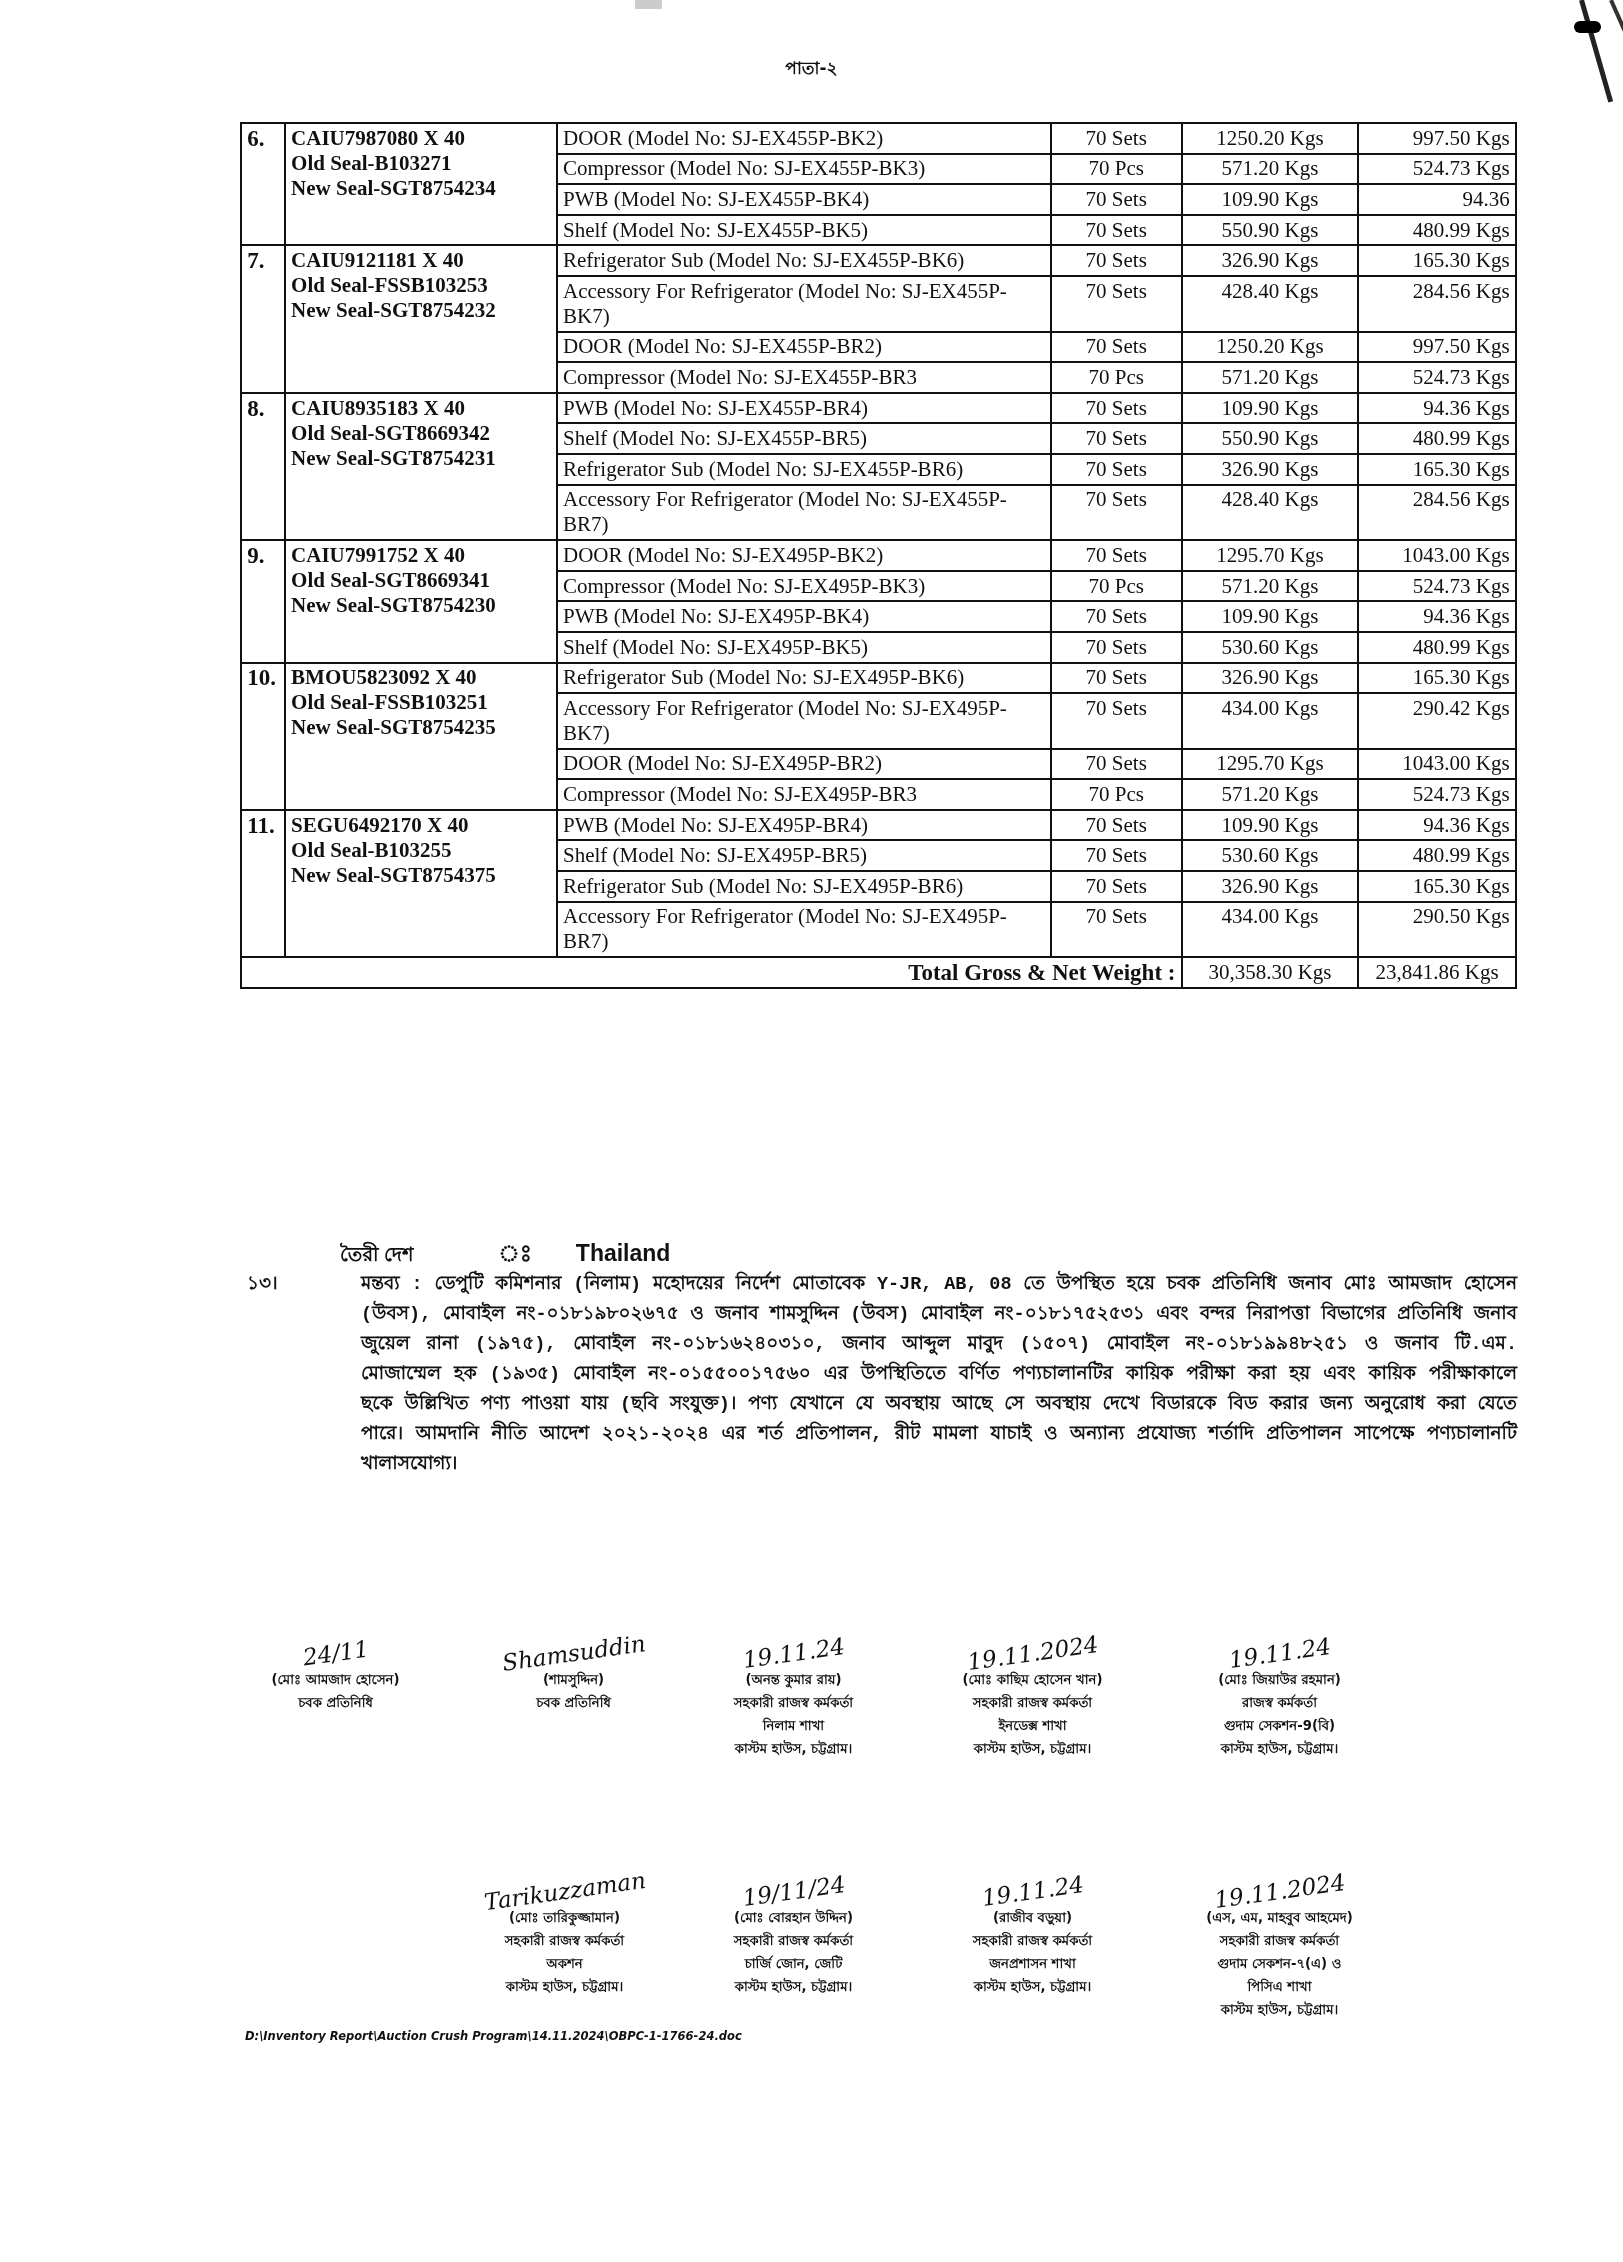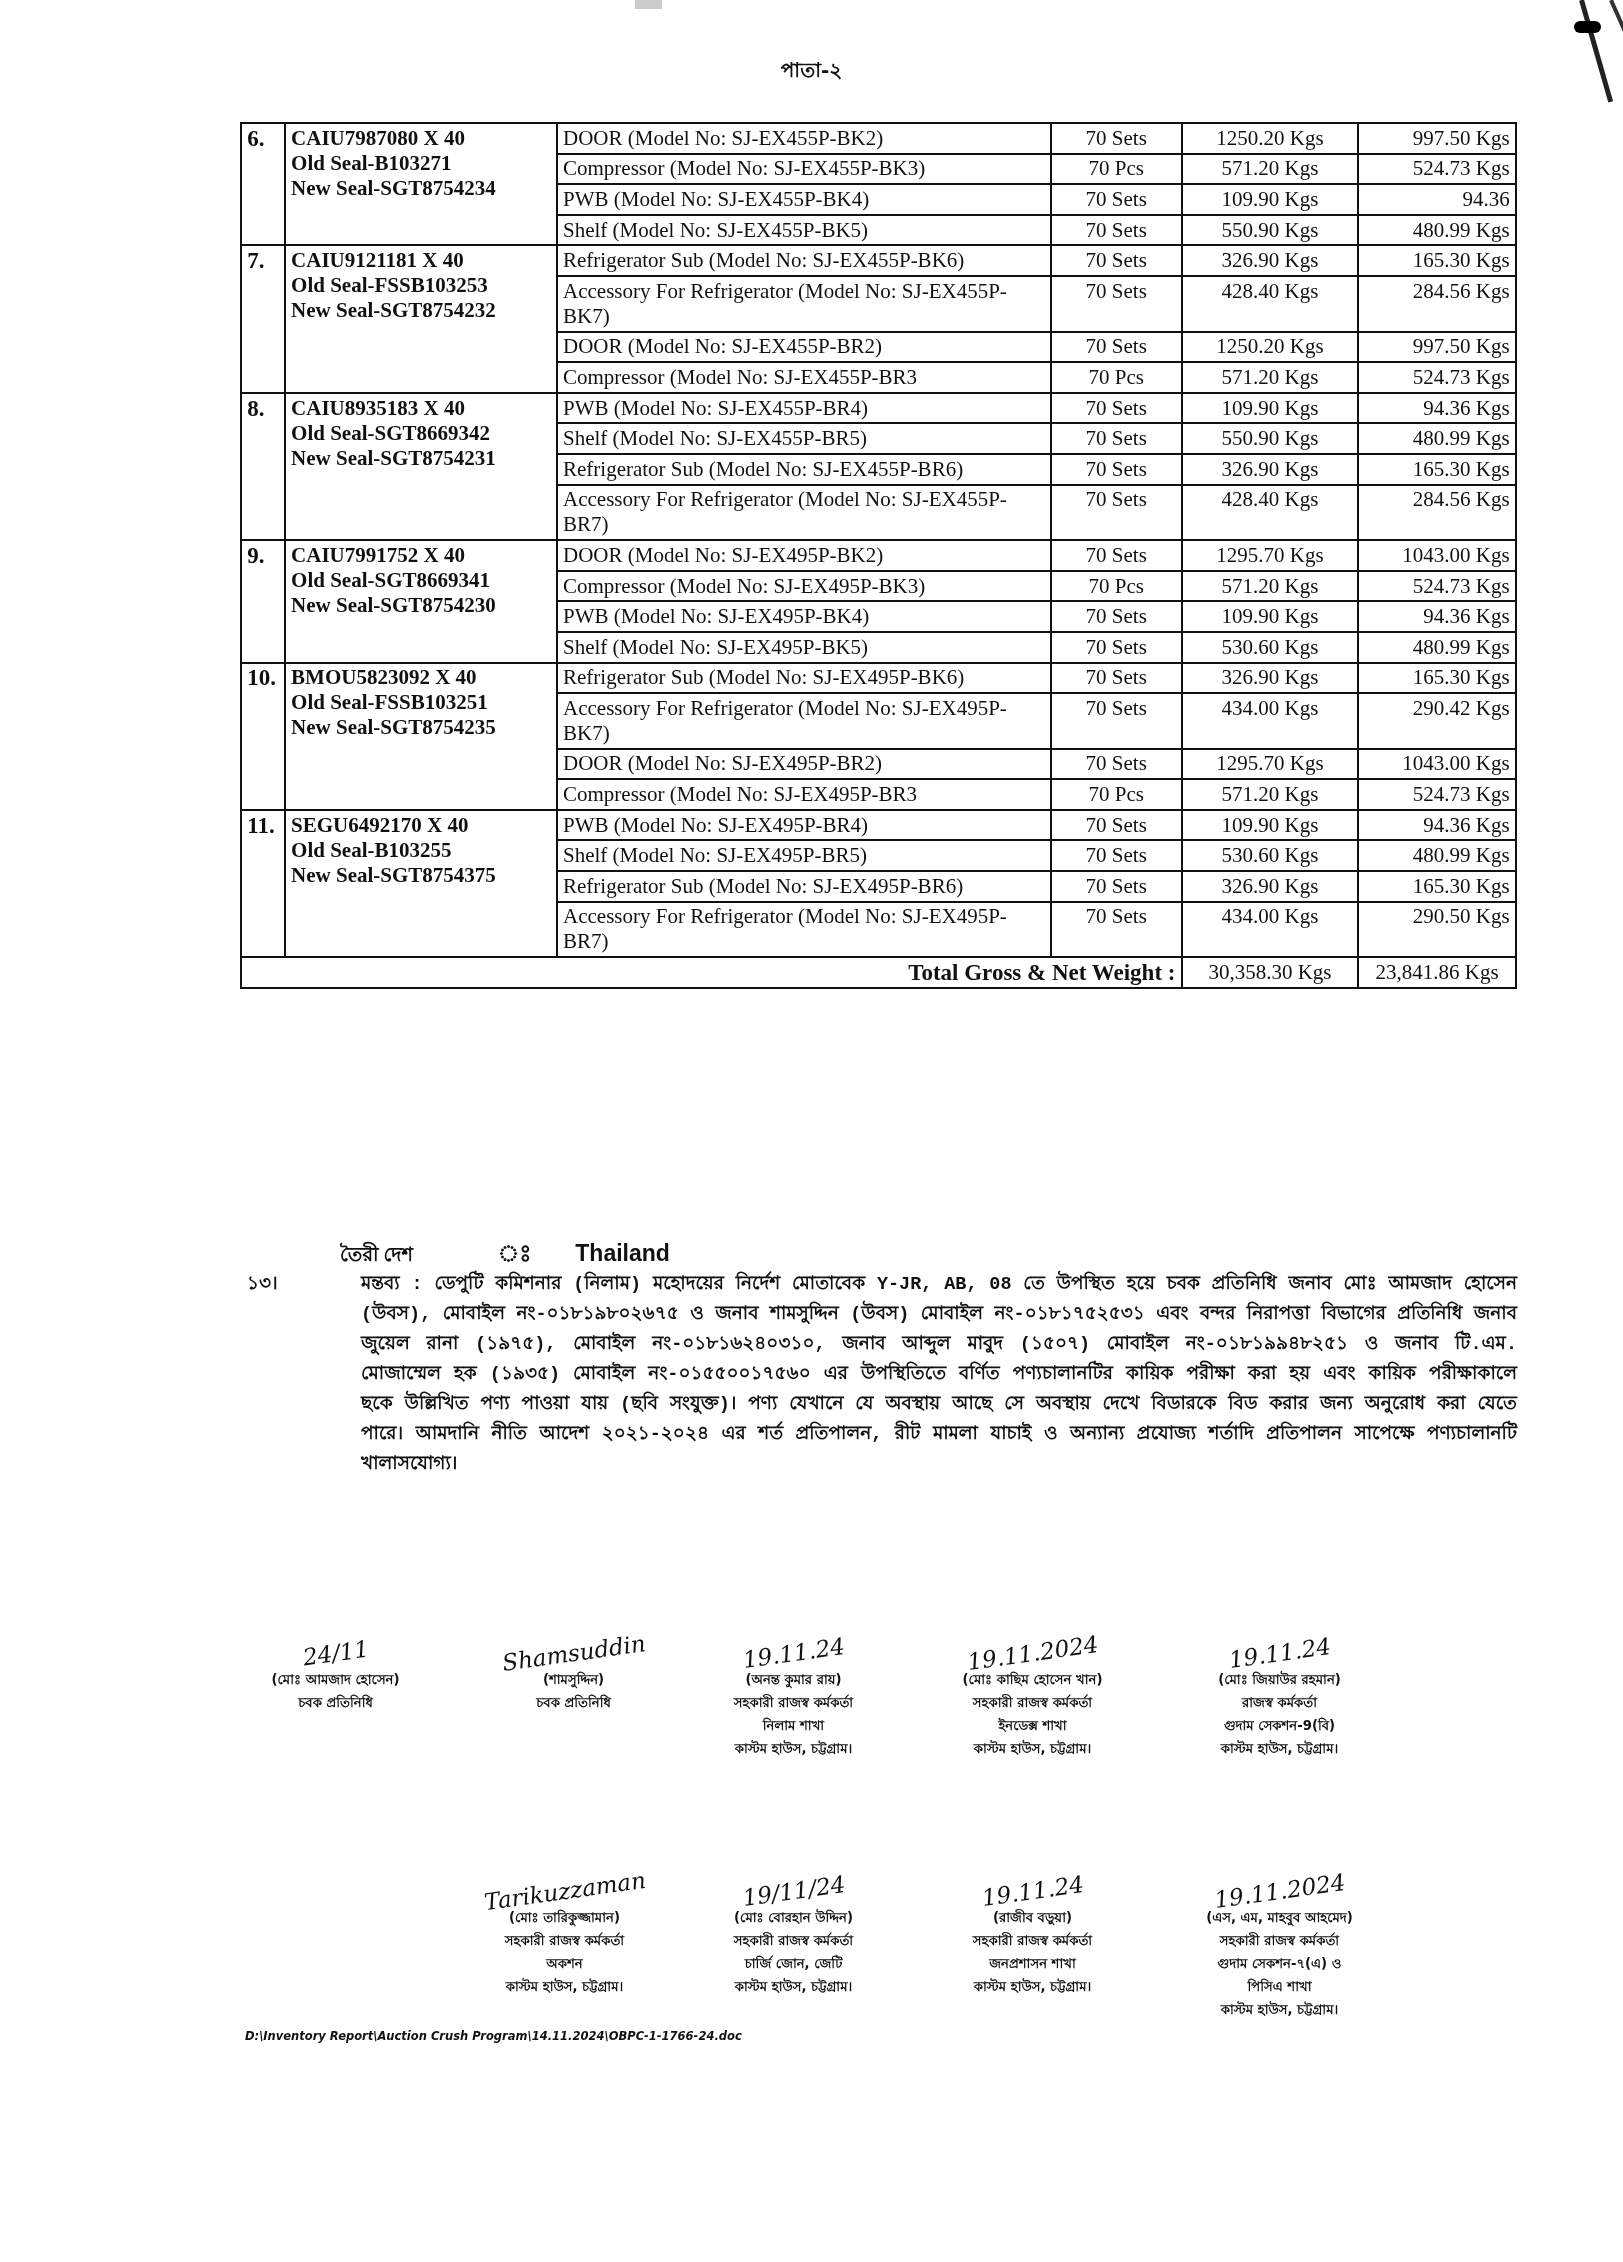--- a/index.html
+++ b/index.html
@@ -3,36 +3,36 @@
 <meta charset="utf-8">
 <style>
   html, body { margin:0; padding:0; background:#ffffff; }
   body { width:1623px; height:2262px; position:relative; overflow:hidden;
          font-family:"Liberation Serif", serif; color:#111; }
   .page-edge { position:absolute; top:0; right:0; width:53px; height:141px; }
   .page-edge .line1 { position:absolute; left:8.8px; top:0; width:5.3px; height:106px; background:#222; transform:rotate(-16deg); transform-origin:top; }
   .page-edge .line2 { position:absolute; left:39px; top:0; width:4.4px; height:71px; background:#333; transform:rotate(-24deg); transform-origin:top; }
   .page-edge .blot { position:absolute; left:4.4px; top:21px; width:26.5px; height:12.4px; background:#000; border-radius:6.2px; }
   .top-mark { position:absolute; left:635px; top:0; width:26.5px; height:8.8px; background:#ccc; }
-  .page-num { position:absolute; left:0; right:0; top:55px; text-align:center; font-size:20px; font-weight:bold; font-family:"DejaVu Sans", sans-serif; }
+  .page-num { position:absolute; left:0; right:0; top:55px; text-align:center; font-size:17px; font-weight:bold; font-family:"DejaVu Sans", sans-serif; }
 
   table.goods { position:absolute; left:240px; top:122px; width:1277px; border-collapse:collapse; font-size:21px; }
   table.goods td { border:2.2px solid #111; vertical-align:top; padding:1.8px 5.3px; line-height:25px; }
   td.sl { width:30px; font-weight:bold; font-size:23px; }
   td.cont { width:252px; font-weight:bold; }
   td.desc { width:468px; }
   td.qty { width:115px; text-align:center; }
   td.gross { width:159px; text-align:center; }
   td.net { width:141px; text-align:right; }
   td.total-label { text-align:right; font-weight:bold; font-size:23px; }
   td.total-val { text-align:center; }
   .cont-line { display:block; }
 
   .origin { position:absolute; left:340px; top:1235px; font-size:23px; font-weight:bold; }
-  .origin .lbl { font-family:Liberation Serif, serif; font-size:19.4px; }
+  .origin .lbl { font-family:Liberation Sans, sans-serif; font-size:19.4px; }
   .origin .colon { margin-left:79px; }
   .origin .val { margin-left:38px; font-family:Liberation Sans, sans-serif; }
 
   .remark { position:absolute; left:247px; top:1270px; width:1270px; font-family:Liberation Mono, monospace; font-size:18.5px; font-weight:bold; line-height:30px; }
   .remark .num { position:absolute; left:0; top:0; width:62px; }
   .remark .body { margin-left:114px; text-align:justify; }
 
   .sig { position:absolute; text-align:center; font-family:"DejaVu Sans", sans-serif; font-size:13.2px; font-weight:bold; line-height:23px; }
   .sig .scribble { display:block; height:71px; position:relative; font-family:"DejaVu Serif", serif; font-style:italic; font-weight:normal; font-size:23px; }
   .sig .scribble span { position:absolute; bottom:3.5px; left:50%; transform:translateX(-50%) rotate(-8deg); white-space:nowrap; }

